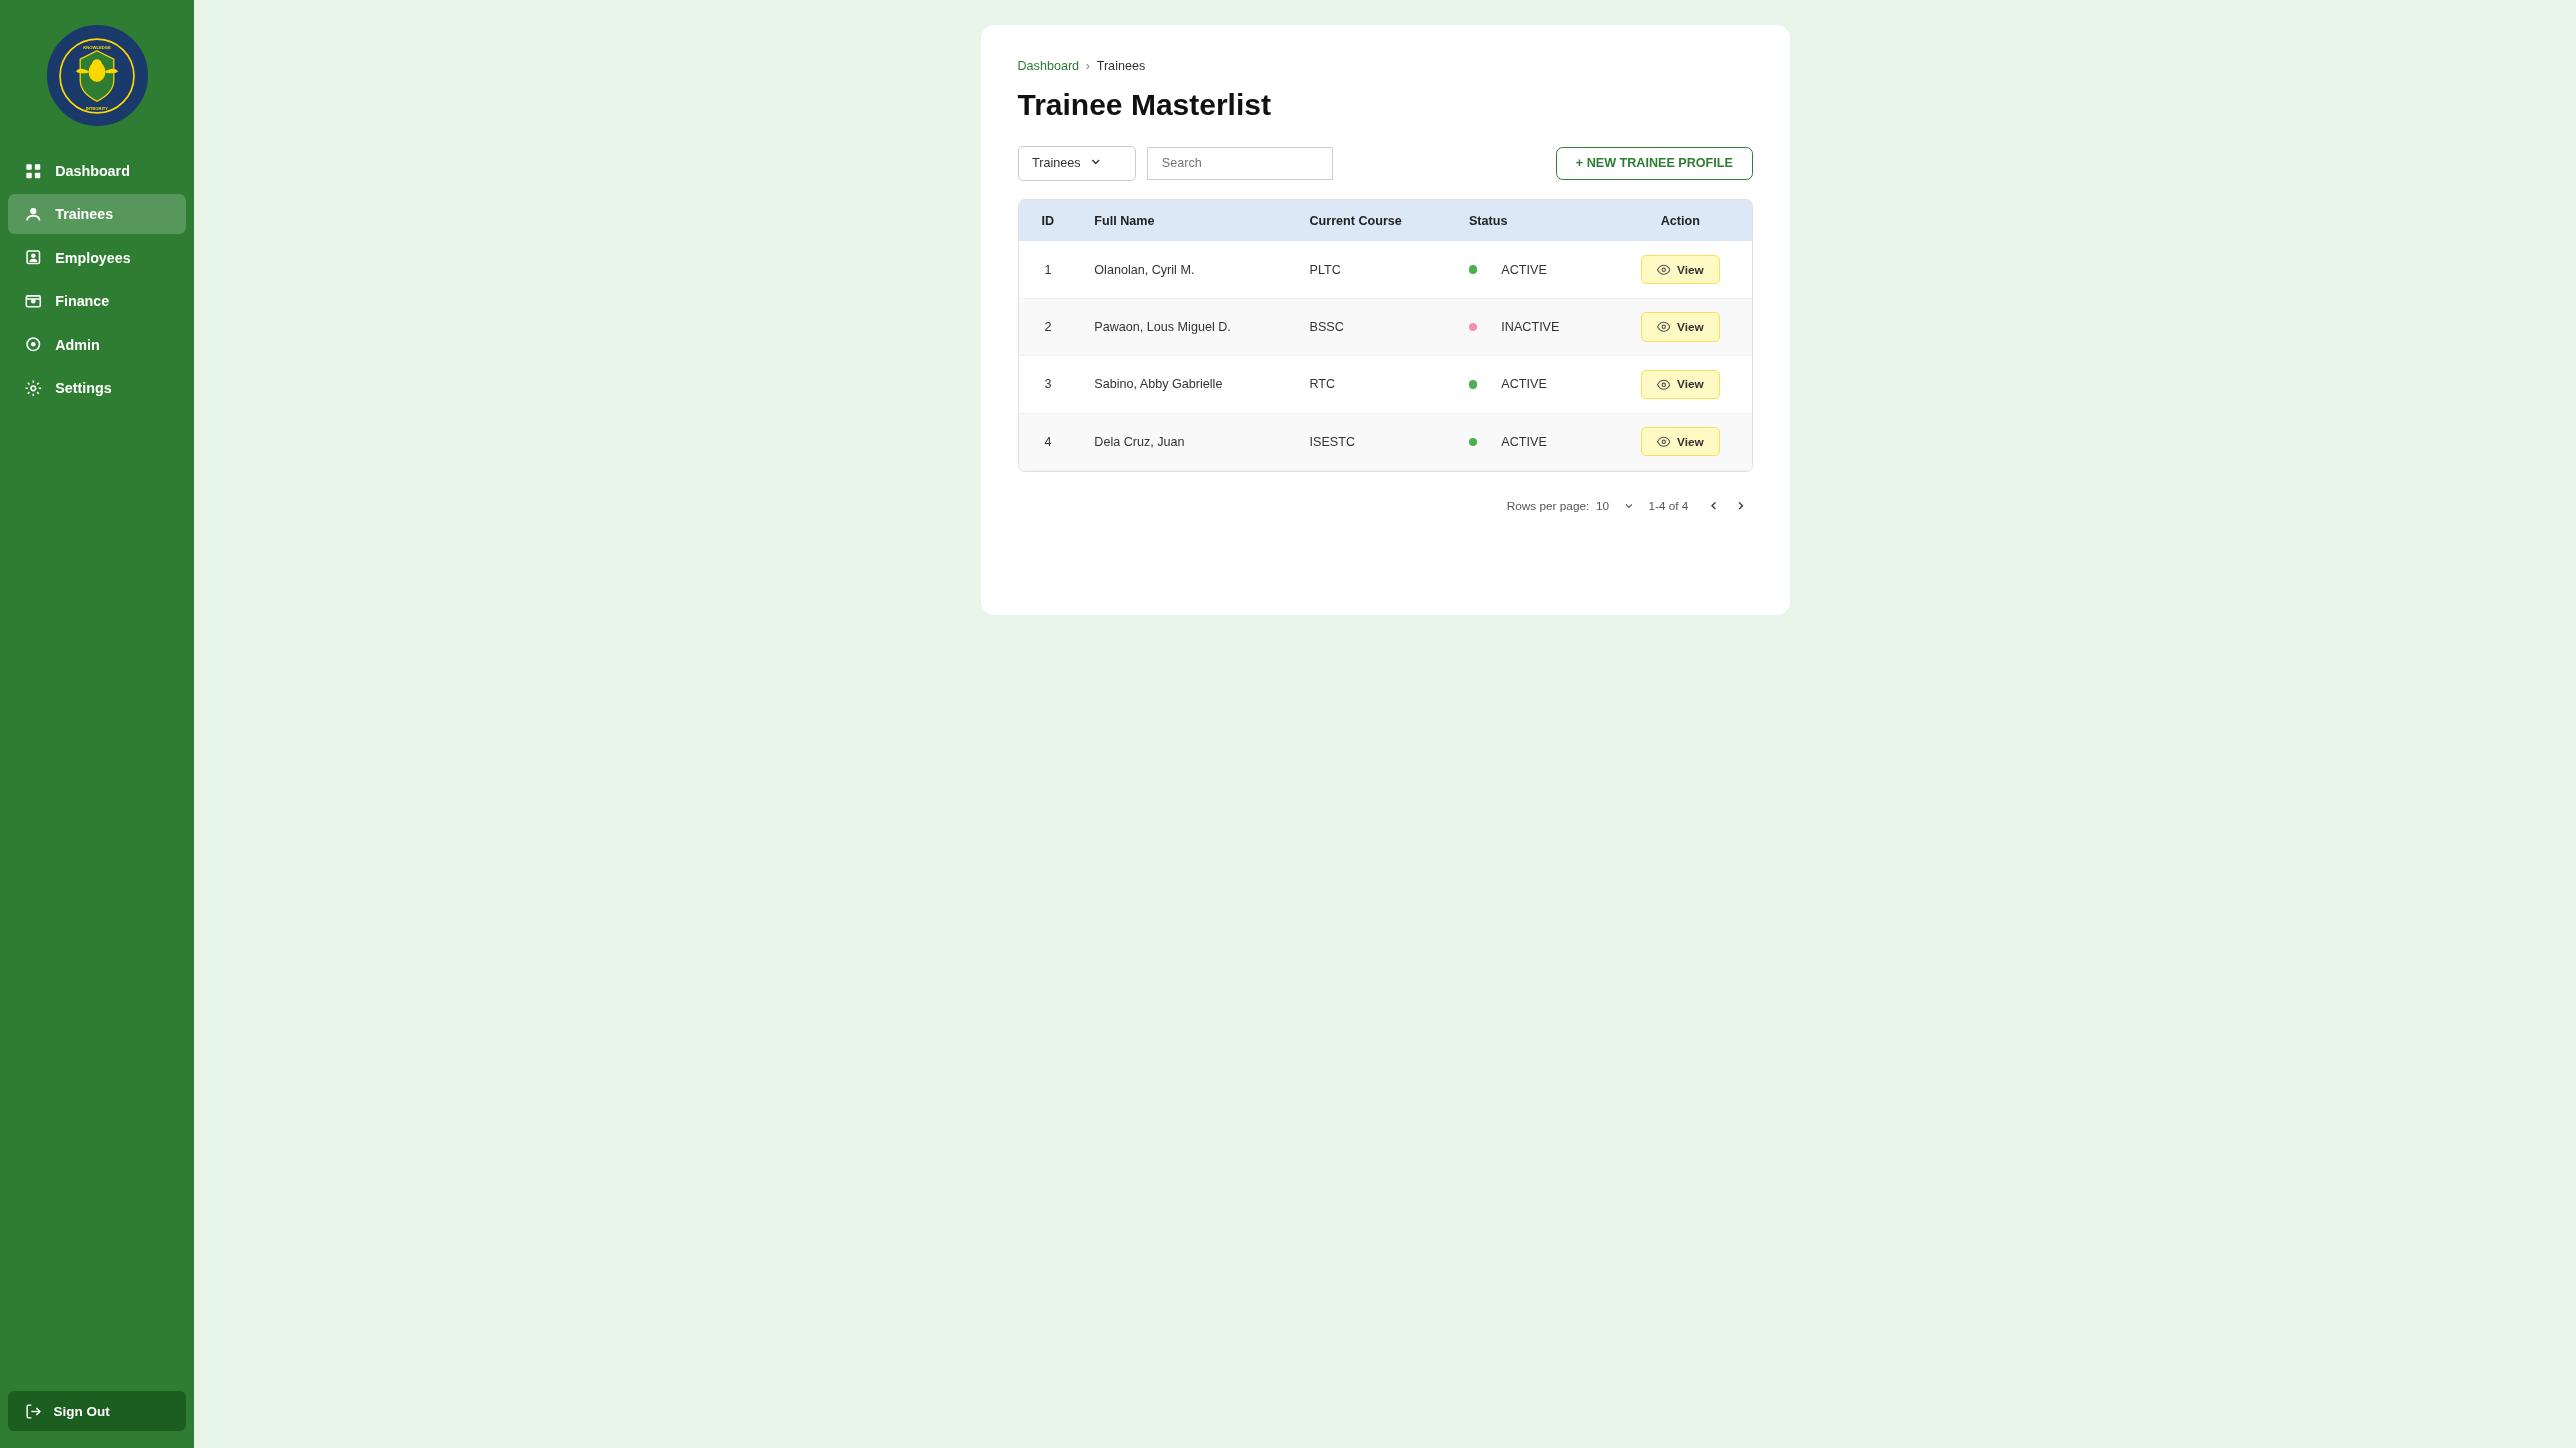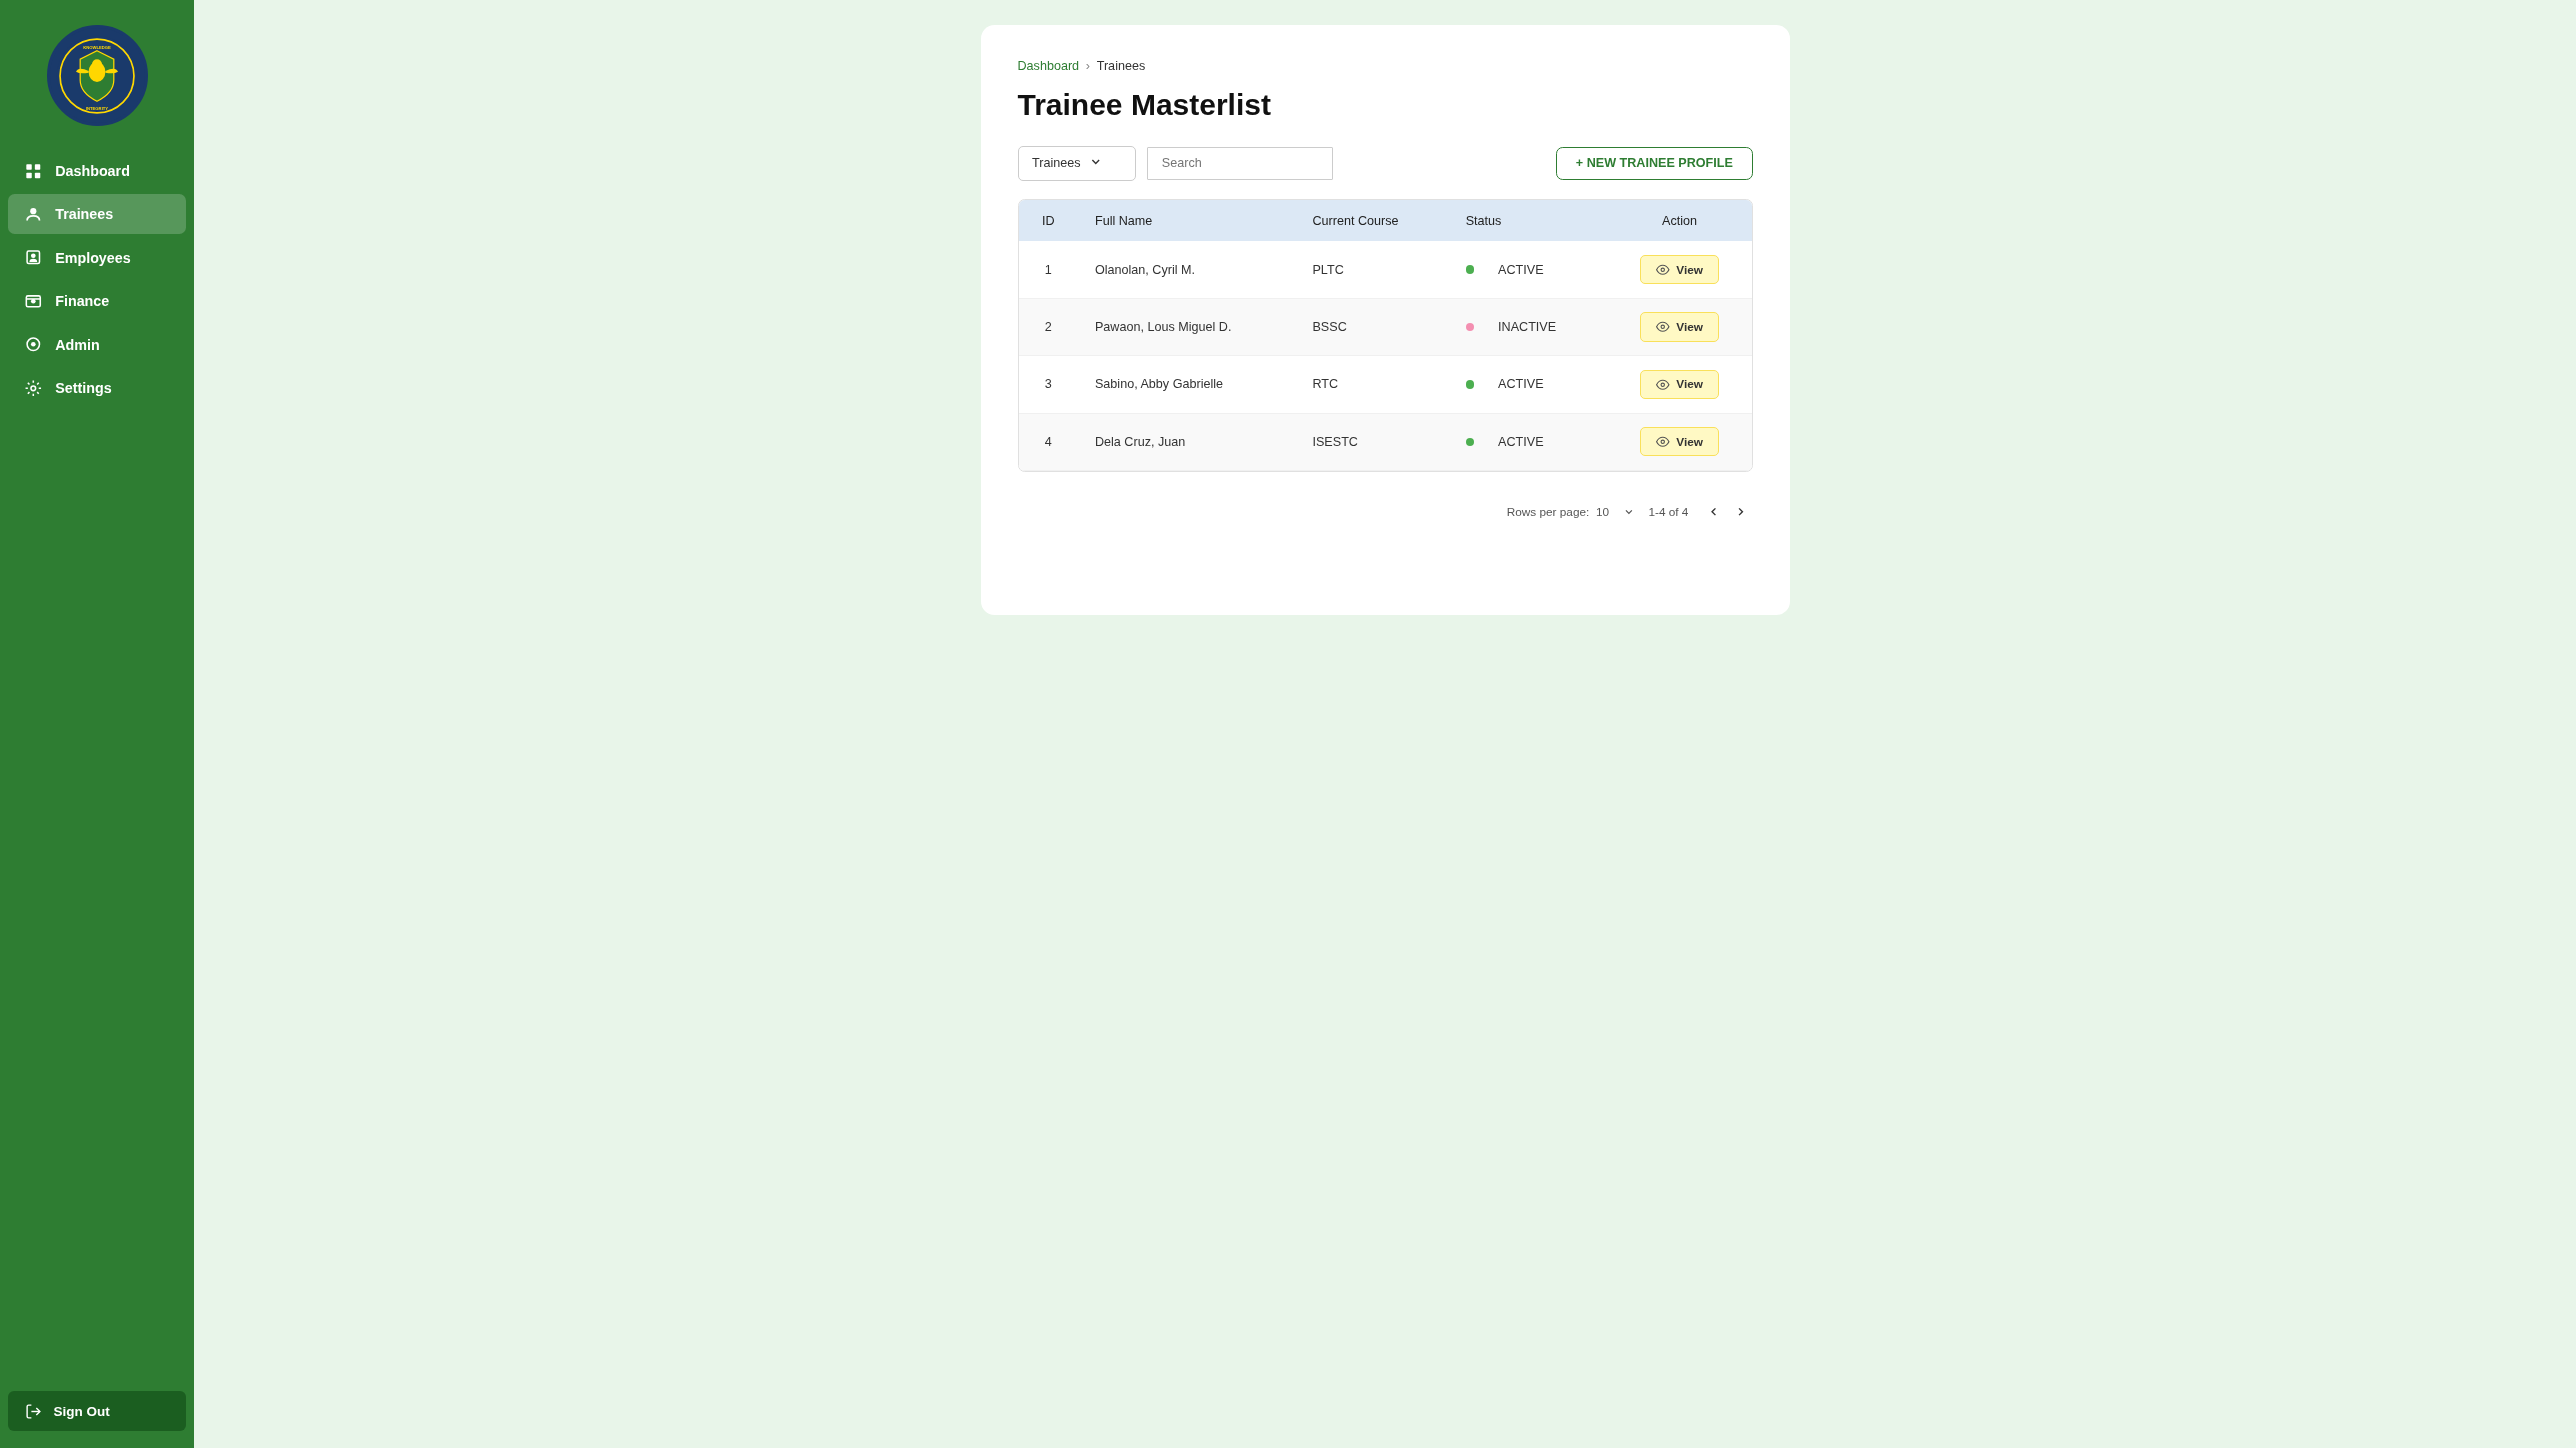--- a/index.html
+++ b/index.html
@@ -205,21 +205,21 @@
     }
 
     thead tr {
       background: #dce8f5;
     }
 
     thead th {
       padding: 13.5px 17px;
       text-align: left;
       font-size: 12.6px;
-      font-weight: 400;
+      font-weight: 700;
       color: #222;
     }
 
     thead th:first-child { text-align: center; }
     thead th.action-col { text-align: center; }
 
     tbody tr {
       border-bottom: 0.8px solid #f0f0f0;
       background: #fff;
     }
@@ -271,21 +271,21 @@
       font-weight: 600;
       color: #333;
     }
 
     
     .pagination {
       display: flex;
       align-items: center;
       justify-content: flex-end;
       gap: 13.5px;
-      margin-top: 28px;
+      margin-top: 22px;
       font-size: 11.8px;
       color: #555;
     }
 
     .rows-per-page {
       display: flex;
       align-items: center;
       gap: 6.7px;
     }
 

